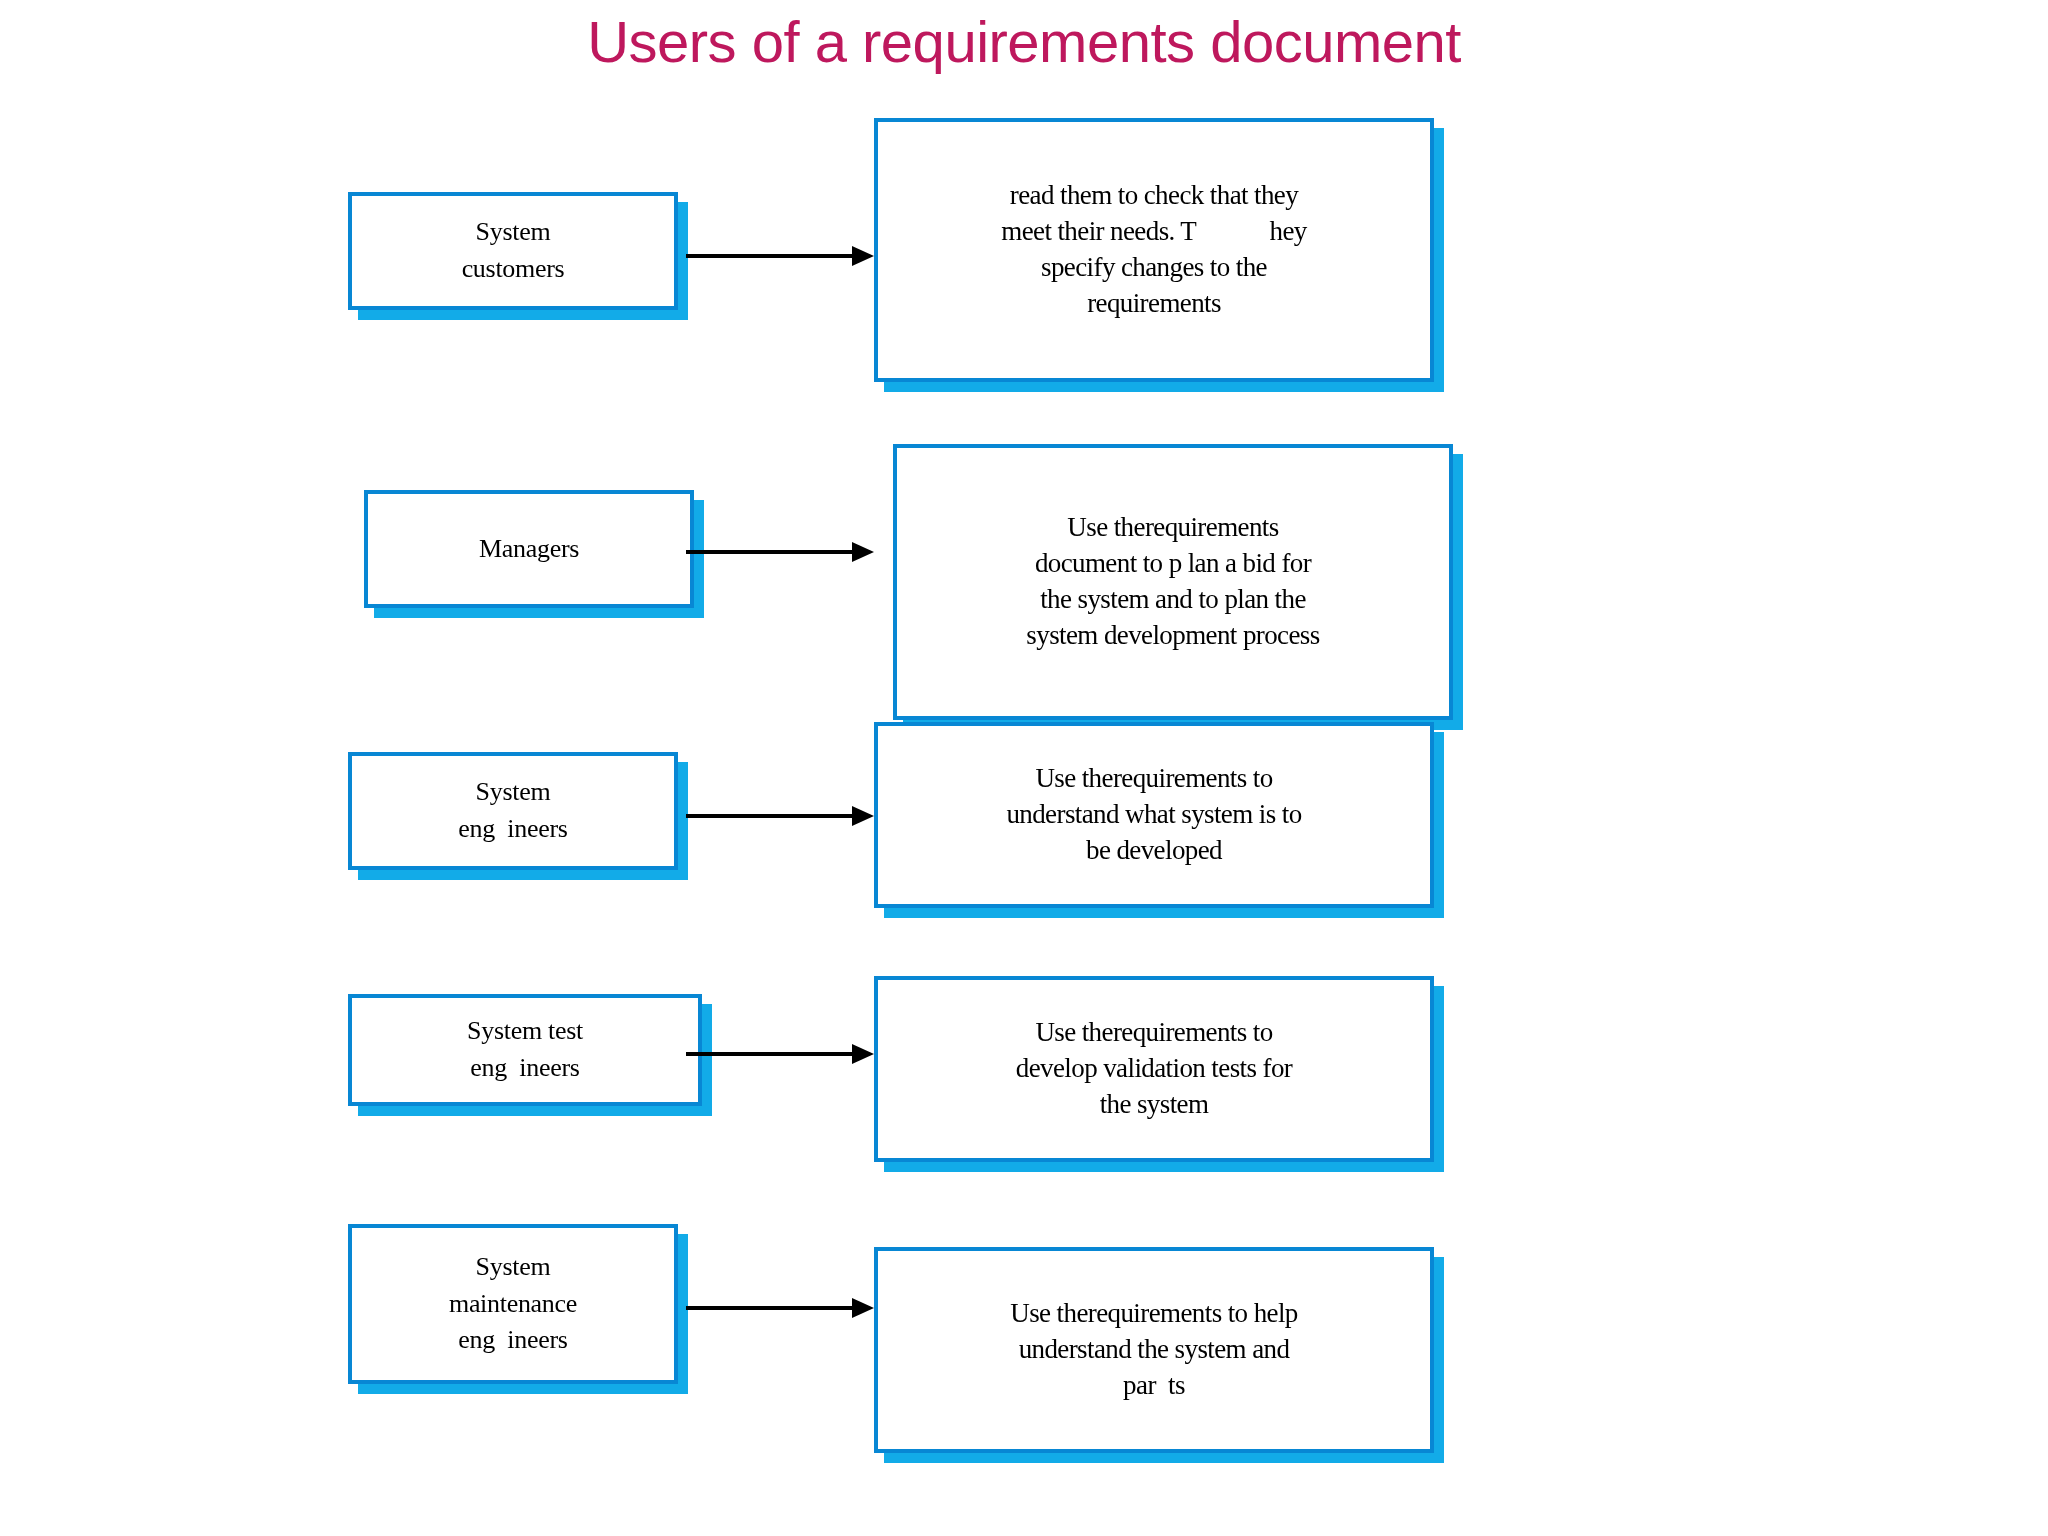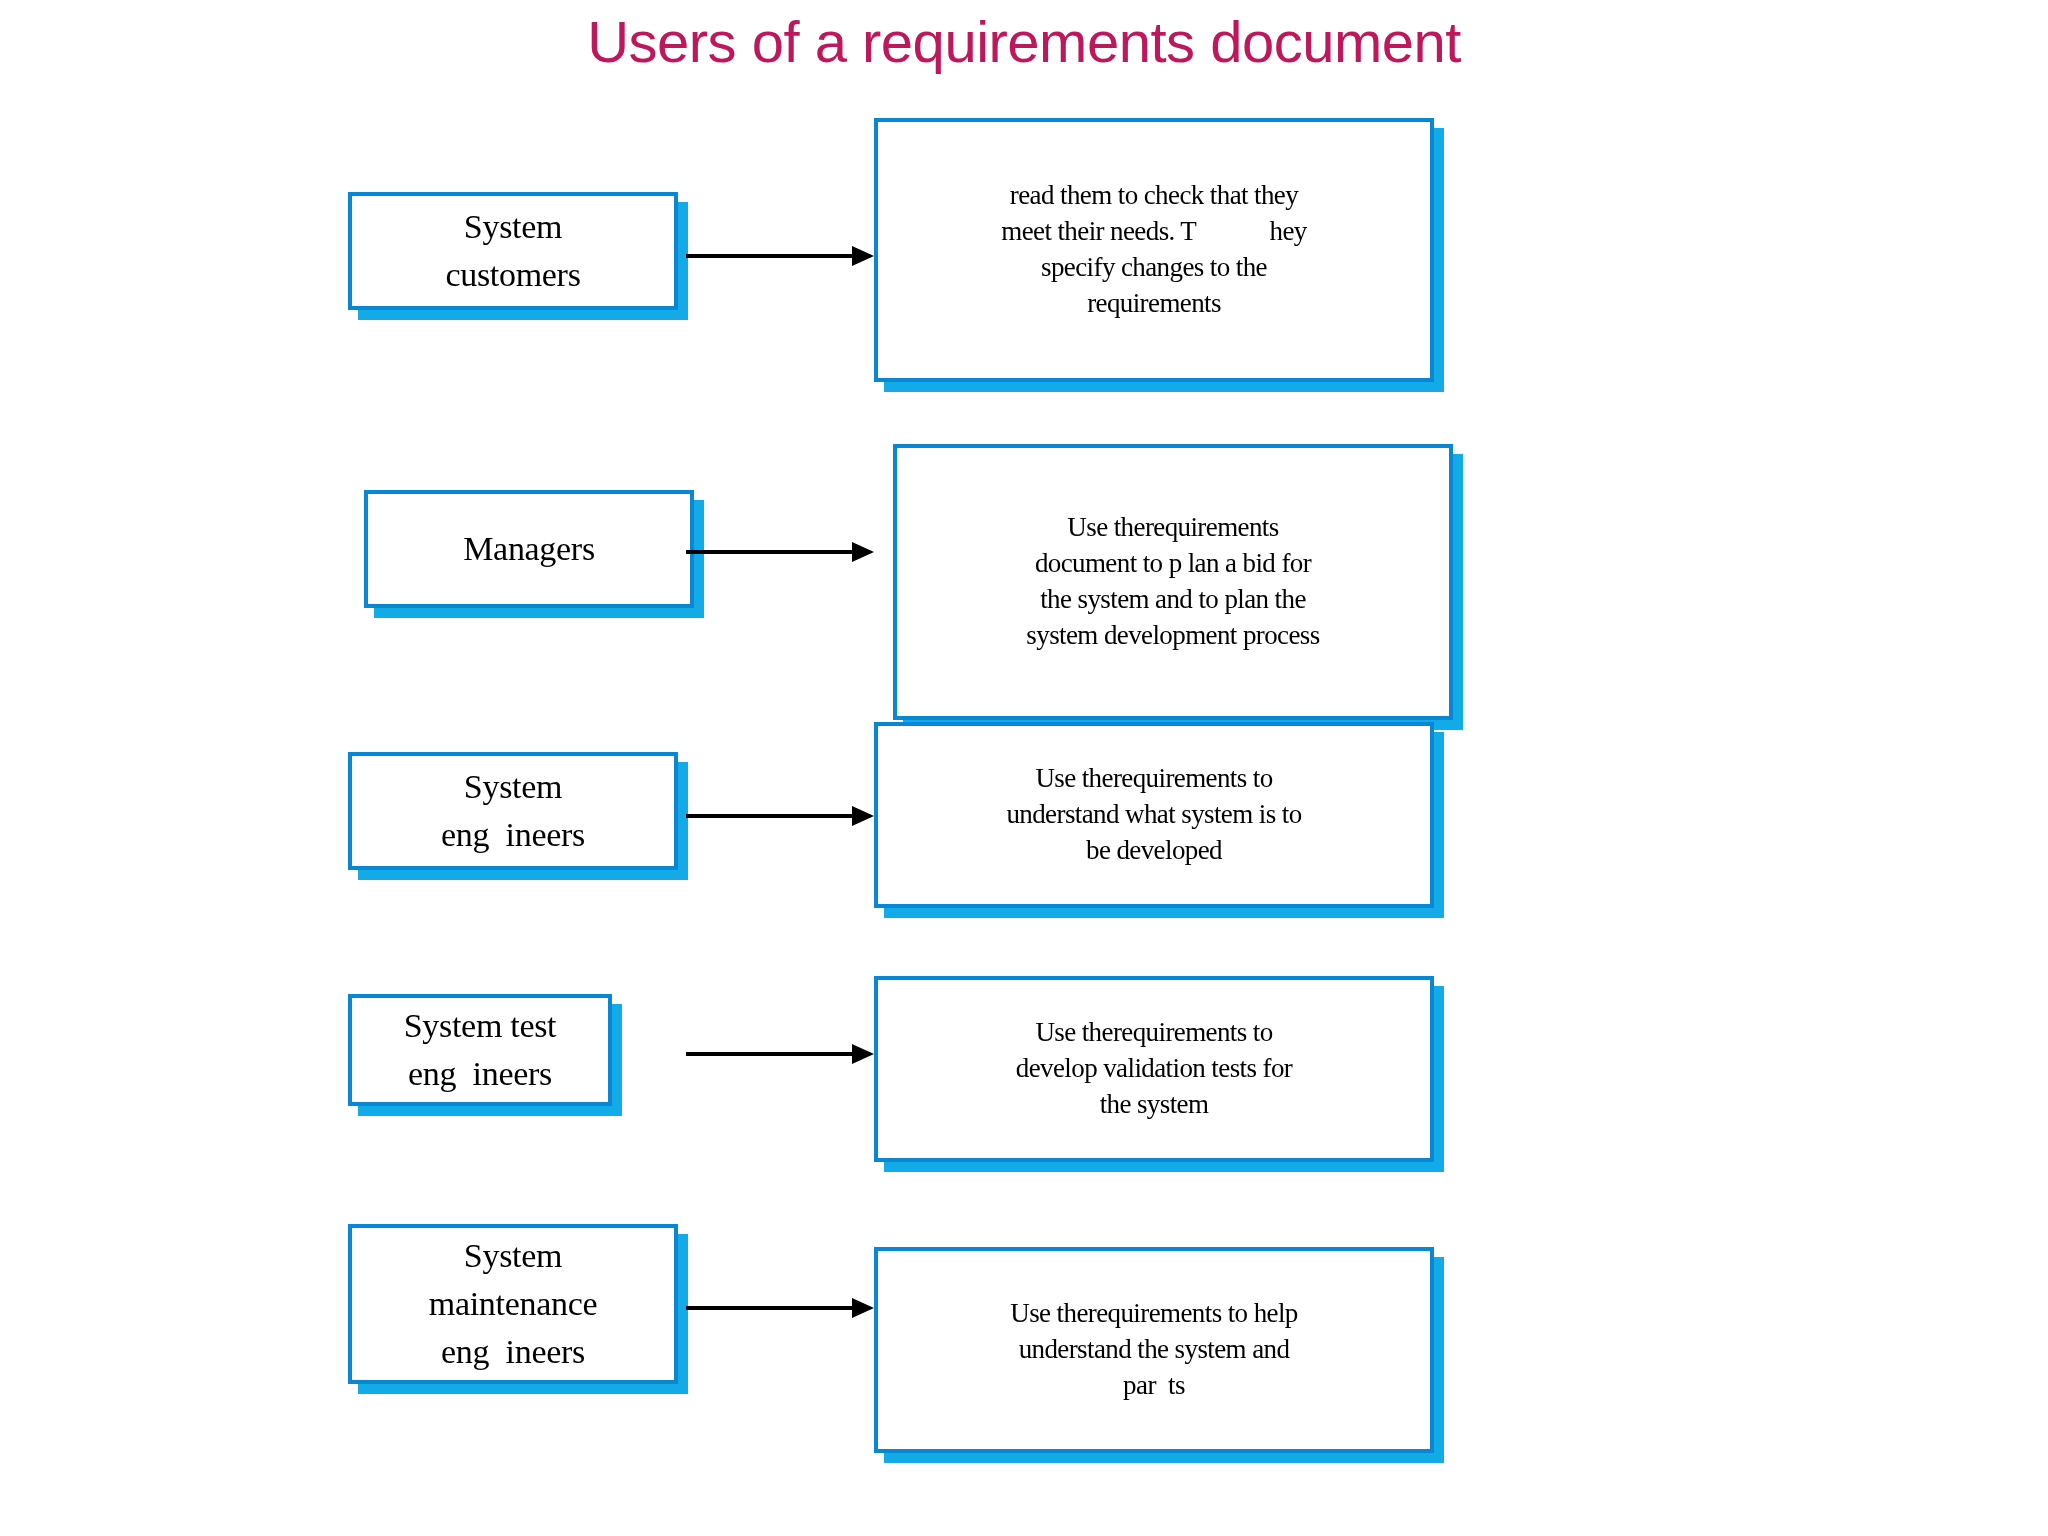--- a/index.html
+++ b/index.html
@@ -84,21 +84,21 @@
   }
 
   .actor-box .face {
     border: 4px solid #0887D4;
   }
 
   .btxt {
     position: relative;
     z-index: 2;
     font-family: "Liberation Serif", serif;
-    font-size: 34px;
+    font-size: 26px;
     line-height: 1.42;
     color: #000000;
     text-align: center;
     width: 100%;
     padding: 0 10px;
     box-sizing: border-box;
     letter-spacing: -0.3px;
   }
   .desc-box .btxt {
     font-size: 27px;
@@ -224,21 +224,21 @@
           <div>understand what system is to</div>
           <div>be developed</div>
         </div>
         <div class="inner"></div>
       </div>
     </div>
   </div>
 
   <div class="row" style="top:978px;">
 
-    <div class="box3d actor-box" style="left:348px; top:16px; width:264px; height:112px;">
+    <div class="box3d actor-box" style="left:348px; top:16px; width:354px; height:112px;">
       <div class="shadow"></div>
       <div class="face">
         <div class="btxt">
           <div>System test</div>
           <div style="white-space:pre;">eng  ineers</div>
         </div>
         <div class="inner"></div>
       </div>
     </div>
 

